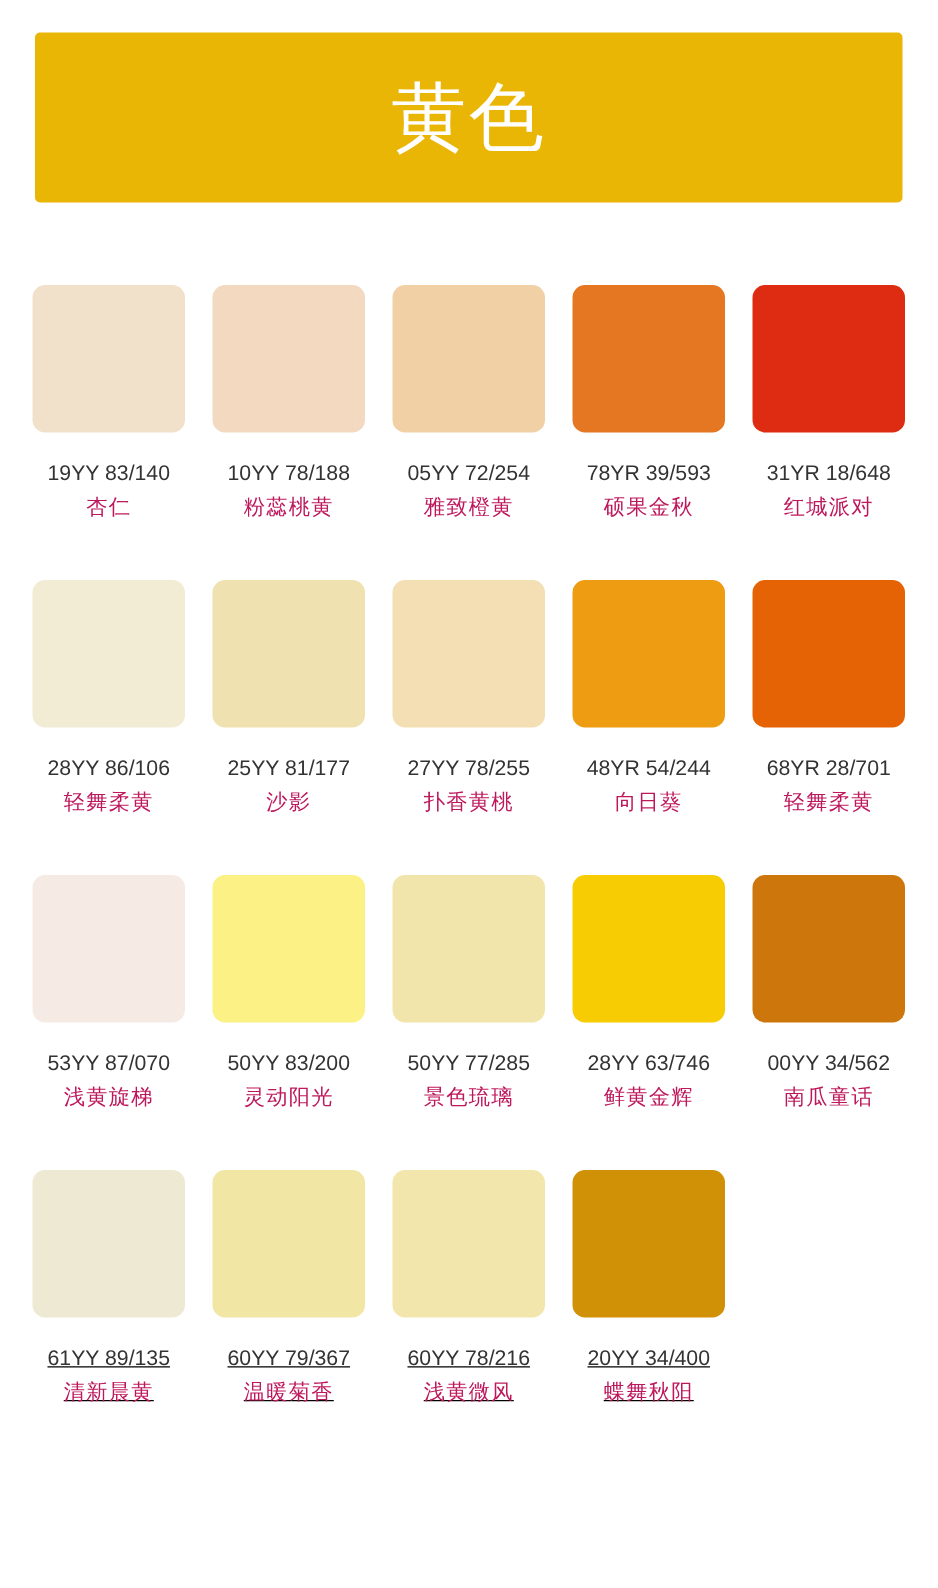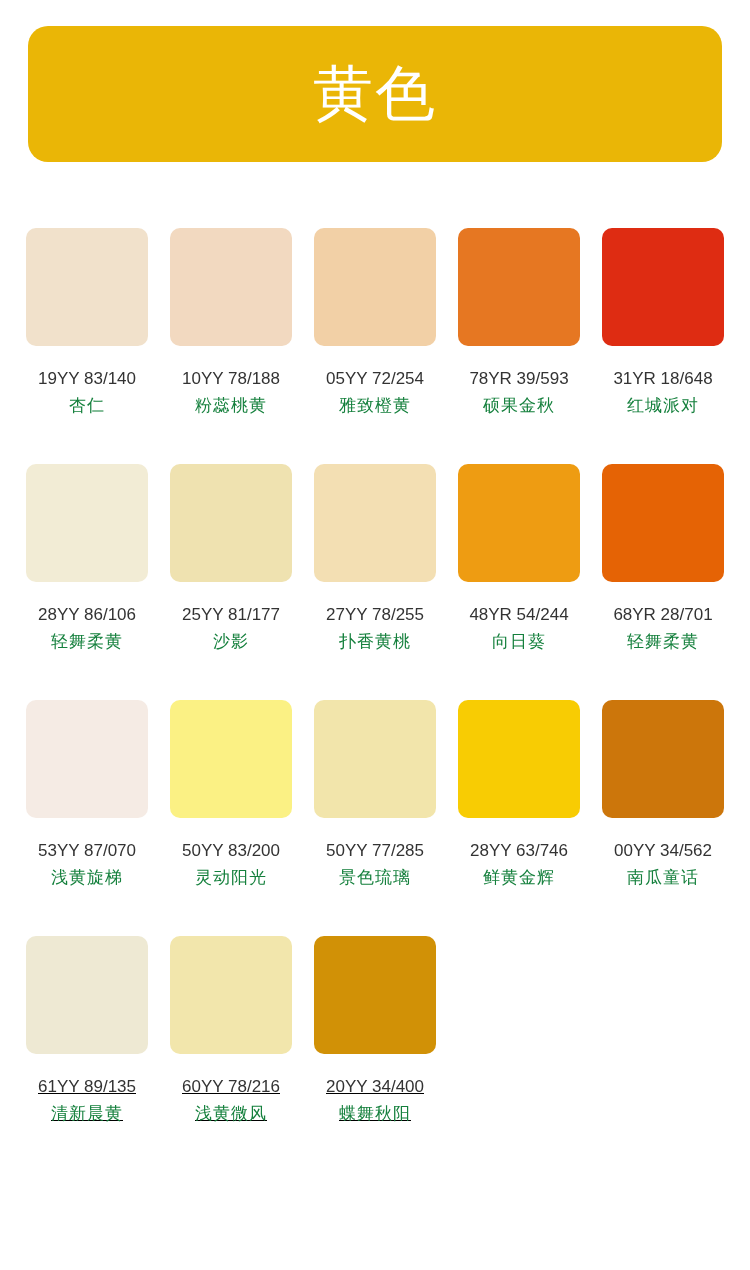--- a/index.html
+++ b/index.html
@@ -23,21 +23,21 @@
     box-sizing: border-box;
   }
 
   
   .header-banner {
     position: absolute;
     left: 28px;
     top: 26px;
     width: 694px;
     height: 136px;
-    border-radius: 20px;
+    border-radius: 4px;
     background: #EAB606;
     display: flex;
     align-items: center;
     justify-content: center;
     box-sizing: border-box;
   }
   .header-title {
     color: #ffffff;
     font-size: 60px;
     line-height: 1;
@@ -91,21 +91,21 @@
     line-height: 24px;
     color: #333333;
     text-align: center;
     white-space: nowrap;
     letter-spacing: 0px;
   }
   .swatch-name {
     margin-top: 3px;
     font-size: 17px;
     line-height: 24px;
-    color: #15803d;
+    color: #be185d;
     white-space: nowrap;
     letter-spacing: 1px;
   }
 </style>
 </head>
 <body>
 
 <div class="page">
 
   <div class="header-banner">
@@ -194,20 +194,25 @@
           <div class="swatch-name">南瓜童话</div>
         </div>
       </div>
       <div class="palette-row">
         <div class="swatch-cell">
           <div class="swatch-chip" style="background: rgb(238, 233, 211);"></div>
           <div class="swatch-code">61YY 89/135</div>
           <div class="swatch-name">清新晨黄</div>
         </div>
         <div class="swatch-cell">
+          <div class="swatch-chip" style="background: rgb(242, 230, 165);"></div>
+          <div class="swatch-code">60YY 79/367</div>
+          <div class="swatch-name">温暖菊香</div>
+        </div>
+        <div class="swatch-cell">
           <div class="swatch-chip" style="background: rgb(242, 230, 172);"></div>
           <div class="swatch-code">60YY 78/216</div>
           <div class="swatch-name">浅黄微风</div>
         </div>
         <div class="swatch-cell">
           <div class="swatch-chip" style="background: rgb(209, 145, 6);"></div>
           <div class="swatch-code">20YY 34/400</div>
           <div class="swatch-name">蝶舞秋阳</div>
         </div>
       </div>

